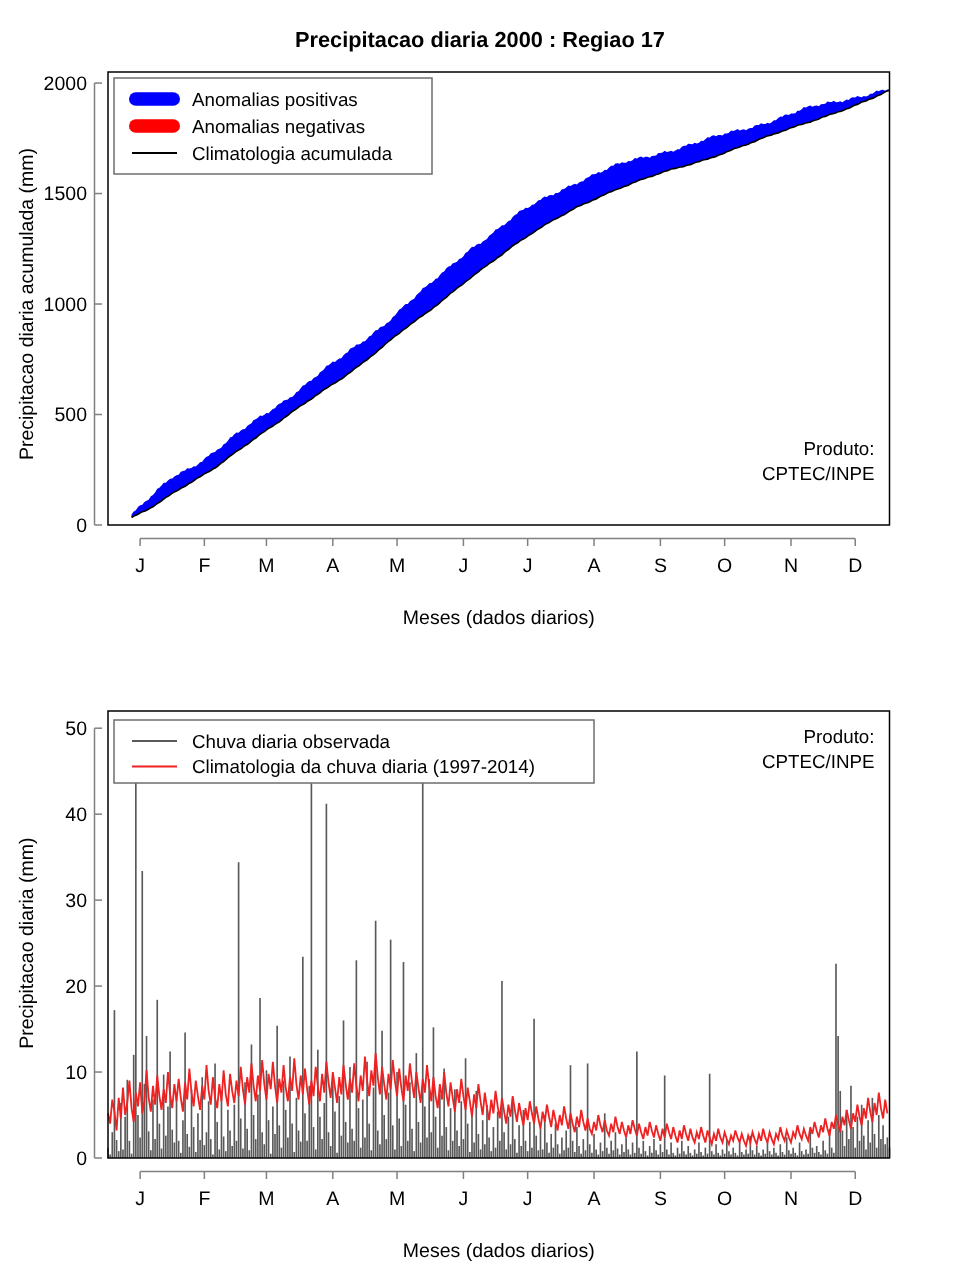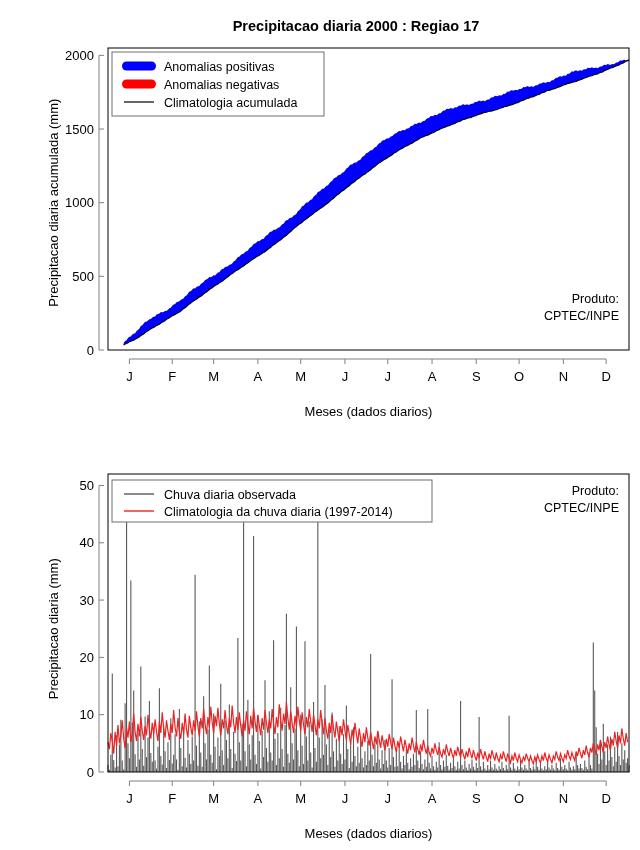--- a/index.html
+++ b/index.html
@@ -1,18 +1,18 @@
 <!DOCTYPE html>
 <html><head>
 <meta charset="utf-8">
 <style>
   html,body{margin:0;padding:0;background:#ffffff;}
   body{width:640px;height:850px;overflow:hidden;
        font-family:"Liberation Sans","DejaVu Sans",sans-serif;color:#000;}
-  #root{position:relative;width:515px;height:850px;margin-left:36px;}
+  #root{position:relative;width:515px;height:850px;}
   svg{display:block;}
   text{font-family:"Liberation Sans","DejaVu Sans",sans-serif;fill:#000;}
   .title{font-size:14.5px;font-weight:bold;}
   .axlab{font-size:13px;}
   .tick{font-size:13px;}
   .legtext{font-size:12.5px;}
   .prod{font-size:12.5px;}
   .box{fill:none;stroke:#000;stroke-width:1;}
   .axisline{stroke:#808080;stroke-width:1;fill:none;}
   .legbox{fill:#ffffff;stroke:#6e6e6e;stroke-width:1;}

